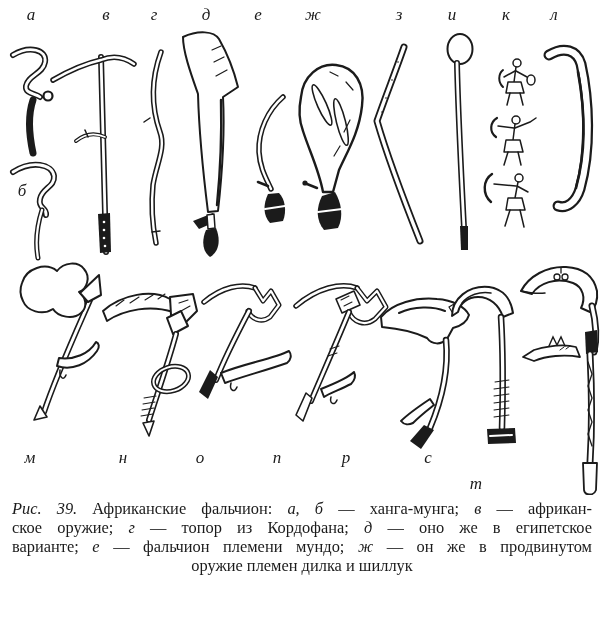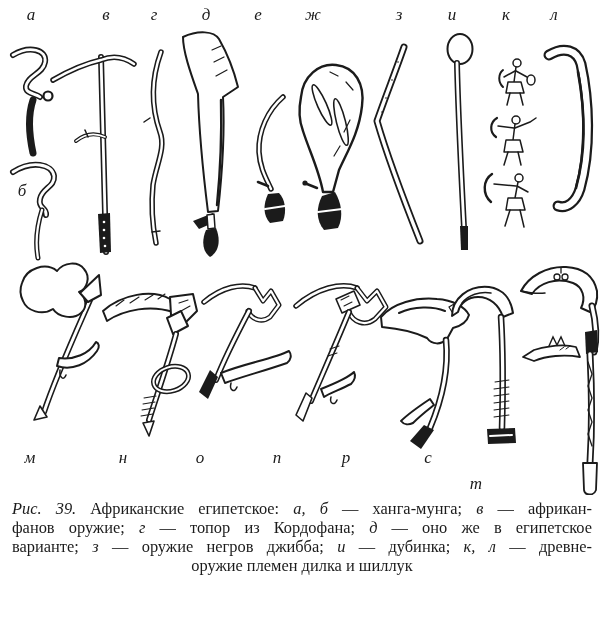--- a/index.html
+++ b/index.html
@@ -289,18 +289,18 @@
     <text x="30" y="463" text-anchor="middle" class="lbl">м</text>
     <text x="123" y="463" text-anchor="middle" class="lbl">н</text>
     <text x="200" y="463" text-anchor="middle" class="lbl">о</text>
     <text x="277" y="463" text-anchor="middle" class="lbl">п</text>
     <text x="346" y="463" text-anchor="middle" class="lbl">р</text>
     <text x="428" y="463" text-anchor="middle" class="lbl">с</text>
     <text x="476" y="489" text-anchor="middle" class="lbl">т</text>
   </svg>
 
   <div class="caption">
-      <div class="caption-line"><em>Рис. 39.</em><span> Африканские египетское: </span><em>а, б</em><span> — ханга-мунга; </span><em>в</em><span> — африкан-</span></div>
-      <div class="caption-line"><span>фанов оружие; </span><em>г</em><span> — топор из Кордофана; </span><em>д</em><span> — оно же в египетское</span></div>
-      <div class="caption-line"><span>варианте; </span><em>з</em><span> — оружие негров джибба; </span><em>и</em><span> — дубинка; </span><em>к, л</em><span> — древне-</span></div>
+      <div class="caption-line"><em>Рис. 39.</em><span> Африканские фальчион: </span><em>а, б</em><span> — ханга-мунга; </span><em>в</em><span> — африкан-</span></div>
+      <div class="caption-line"><span>ское оружие; </span><em>г</em><span> — топор из Кордофана; </span><em>д</em><span> — оно же в египетское</span></div>
+      <div class="caption-line"><span>варианте; </span><em>е</em><span> — фальчион племени мундо; </span><em>ж</em><span> — он же в продвинутом</span></div>
       <div class="caption-line last"><span>оружие племен дилка и шиллук</span></div>
     </div>
 </div>
 
 </body></html>

